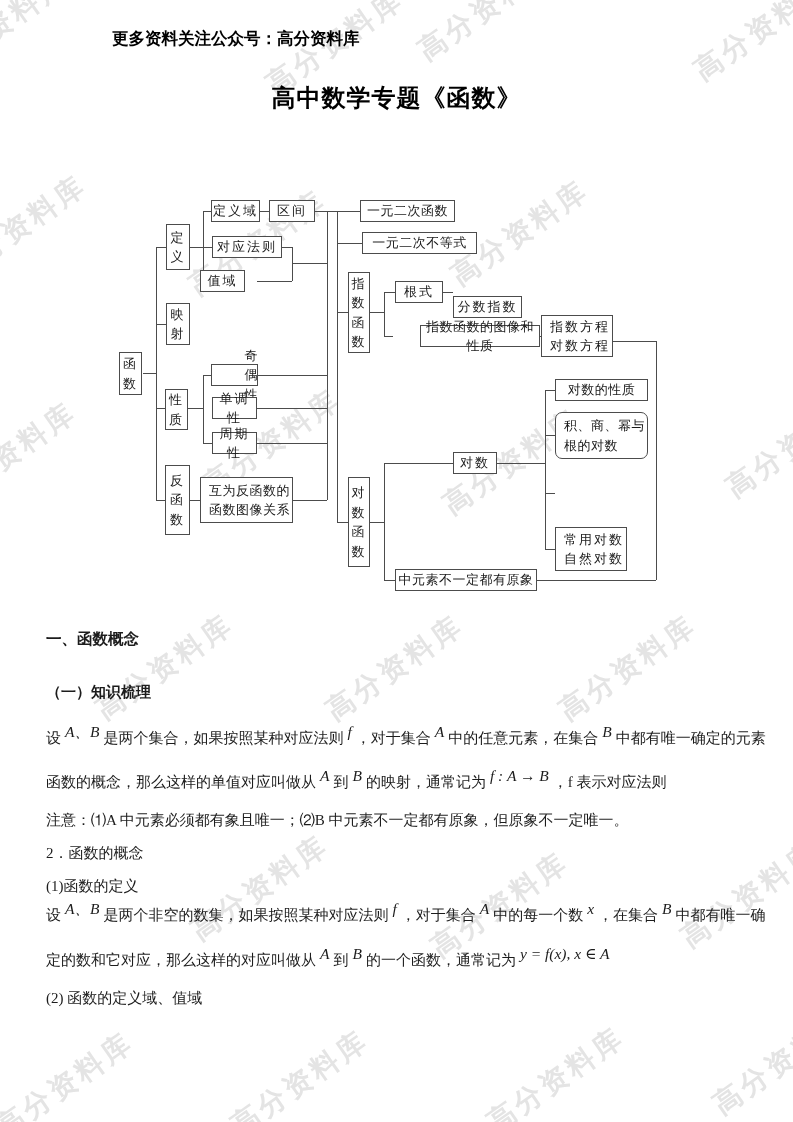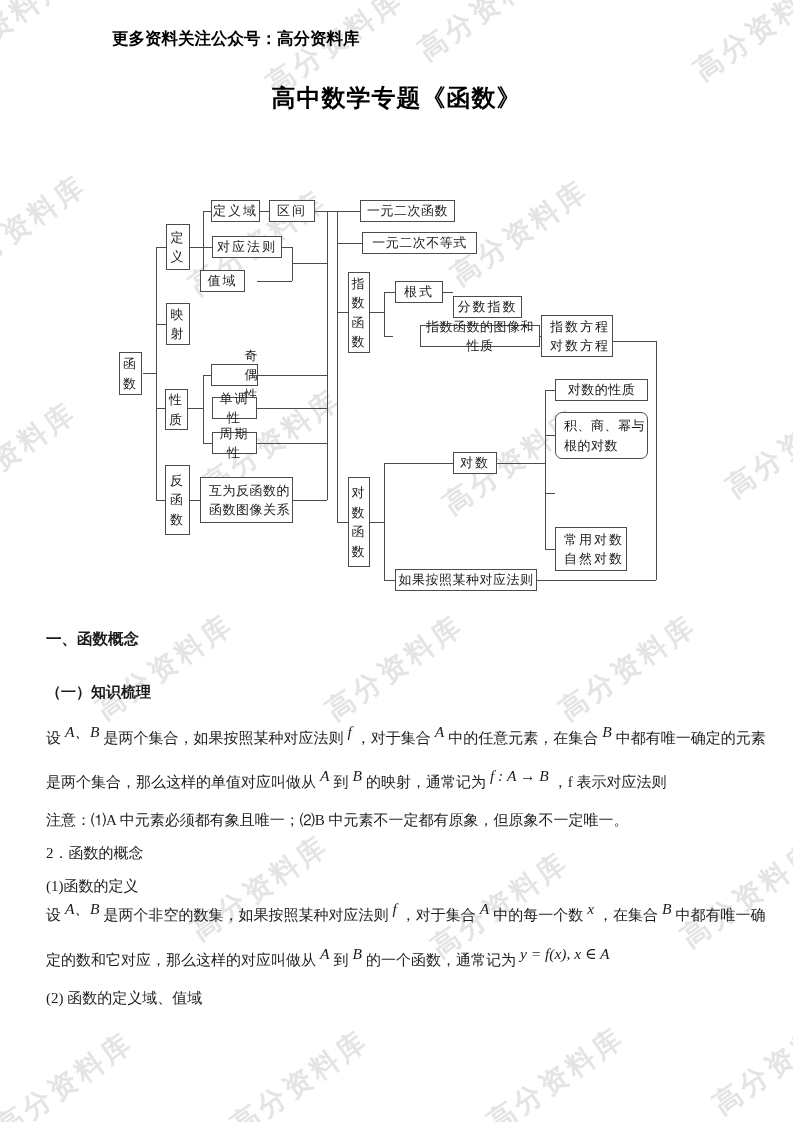--- a/index.html
+++ b/index.html
@@ -170,28 +170,28 @@
       <div class="dnode" style="left: 348px; top: 477px; width: 22px; height: 90px; letter-spacing: 2px;">对
 数
 函
 数</div>
       <div class="dnode" style="left: 453px; top: 452px; width: 44px; height: 22px; letter-spacing: 2px;">对数</div>
       <div class="dnode" style="left: 555px; top: 379px; width: 93px; height: 22px; letter-spacing: 0.5px;">对数的性质</div>
       <div class="dnode leftalign" style="left: 555px; top: 412px; width: 93px; height: 47px; letter-spacing: 0.5px; border-radius: 7px;">积、商、幂与
 根的对数</div>
       <div class="dnode leftalign" style="left: 555px; top: 527px; width: 72px; height: 44px; letter-spacing: 2px;">常用对数
 自然对数</div>
-      <div class="dnode" style="left: 395px; top: 569px; width: 142px; height: 22px; letter-spacing: 0.5px;">如果按照某种对应法则</div>
+      <div class="dnode" style="left: 395px; top: 569px; width: 142px; height: 22px; letter-spacing: 0.5px;">中元素不一定都有原象</div>
     </div>
 
   <div class="bodytxt" id="bodytxt">
       <div class="bline h1" style="top: 628px;"><span>一、函数概念</span></div>
       <div class="bline h2" style="top: 661px;"><span>（一）知识梳理</span></div>
       <div class="bline para" style="top: 727px;"><span>设</span><span class="math">A、B</span><span>是两个集合，如果按照某种对应法则</span><span class="math">f</span><span>，对于集合</span><span class="math">A</span><span>中的任意元素，在集合</span><span class="math">B</span><span>中都有唯一确定的元素</span></div>
-      <div class="bline para" style="top: 771px;"><span>是两个集合，那么这样的单值对应叫做从</span><span class="math">A</span><span>到</span><span class="math">B</span><span>的映射，通常记为</span><span class="math">f : A → B</span><span>，f 表示对应法则</span></div>
+      <div class="bline para" style="top: 771px;"><span>函数的概念，那么这样的单值对应叫做从</span><span class="math">A</span><span>到</span><span class="math">B</span><span>的映射，通常记为</span><span class="math">f : A → B</span><span>，f 表示对应法则</span></div>
       <div class="bline plain" style="top: 809px;"><span>注意：⑴A 中元素必须都有象且唯一；⑵B 中元素不一定都有原象，但原象不一定唯一。</span></div>
       <div class="bline plain" style="top: 842px;"><span>2．函数的概念</span></div>
       <div class="bline plain" style="top: 875px;"><span>(1)函数的定义</span></div>
       <div class="bline para" style="top: 904px;"><span>设</span><span class="math">A、B</span><span>是两个非空的数集，如果按照某种对应法则</span><span class="math">f</span><span>，对于集合</span><span class="math">A</span><span>中的每一个数</span><span class="math">x</span><span>，在集合</span><span class="math">B</span><span>中都有唯一确</span></div>
       <div class="bline para" style="top: 949px;"><span>定的数和它对应，那么这样的对应叫做从</span><span class="math">A</span><span>到</span><span class="math">B</span><span>的一个函数，通常记为</span><span class="math">y = f(x), x ∈ A</span></div>
       <div class="bline plain" style="top: 987px;"><span>(2)  函数的定义域、值域</span></div>
     </div>
 
 </div>
 

